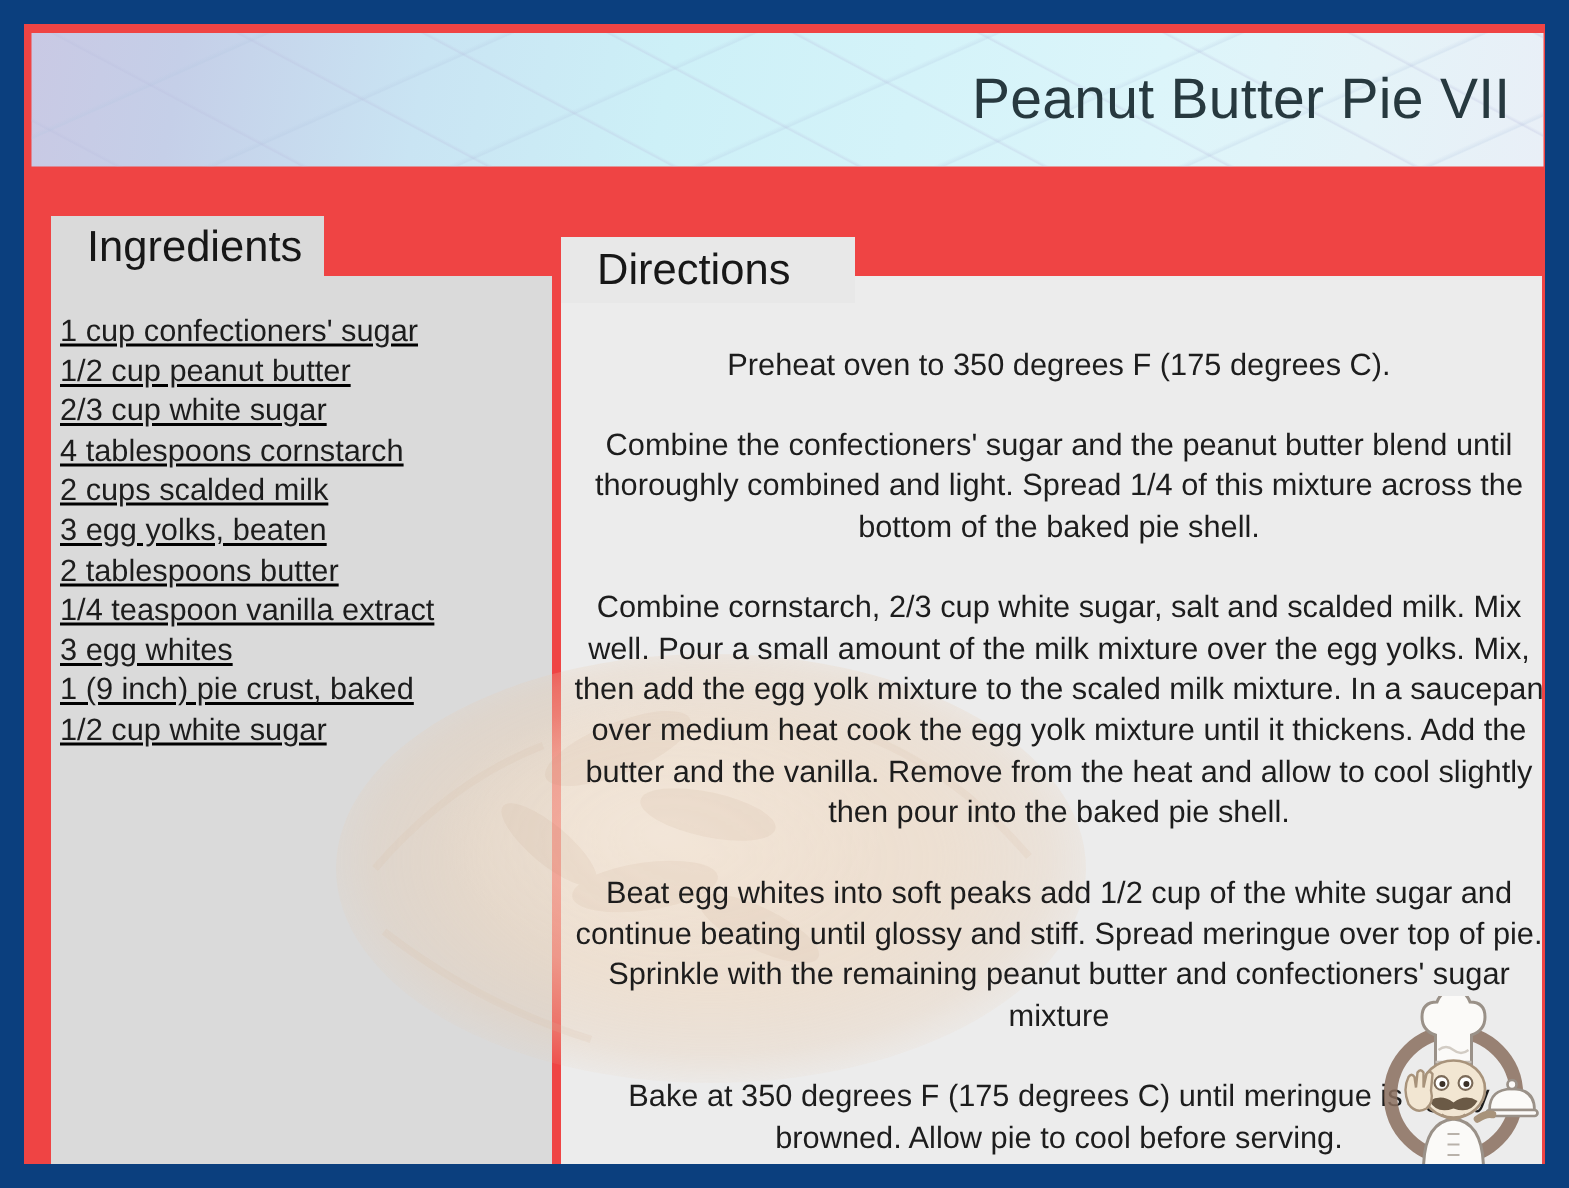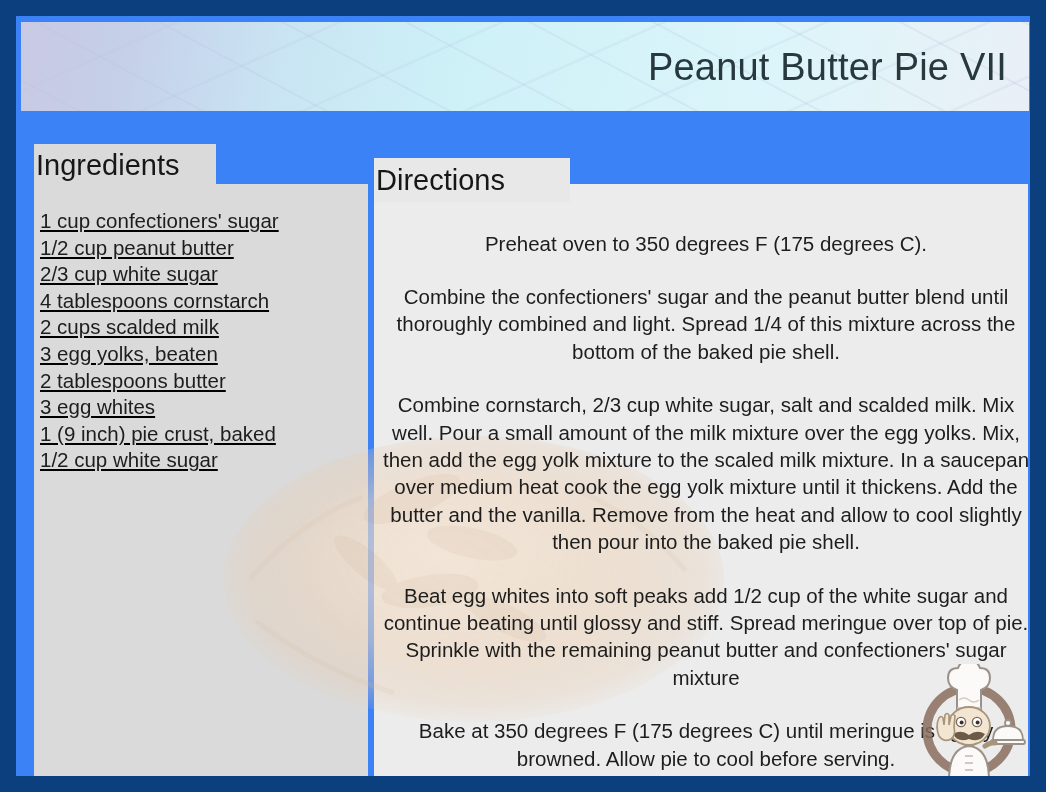--- a/index.html
+++ b/index.html
@@ -4,21 +4,21 @@
 <style>
   html, body {
     margin: 0;
     padding: 0;
     background: #ffffff;
   }
   #card {
     position: relative;
     width: 1046px;
     height: 792px;
-    background: #3b82f6;
+    background: #ef4444;
     border: 16px solid #0b3f7e;
     box-sizing: border-box;
     font-family: "Liberation Sans", sans-serif;
     overflow: hidden;
   }
 
   
   #banner {
     position: absolute;
     left: 5px;
@@ -79,21 +79,21 @@
     height: 608px;
     background: #ececec;
   }
 
   
   .tab-header {
     position: absolute;
     box-sizing: border-box;
     display: flex;
     align-items: center;
-    padding-left: 2px;
+    padding-left: 24px;
   }
   #ingredients-tab {
     left: 18px;
     top: 128px;
     width: 182px;
     height: 42px;
     background: #dadada;
   }
   #directions-tab {
     left: 358px;
@@ -212,20 +212,21 @@
   </svg>
 
   <div id="ingredients-list">
     <div class="ingredient-line">1 cup confectioners' sugar</div>
     <div class="ingredient-line">1/2 cup peanut butter</div>
     <div class="ingredient-line">2/3 cup white sugar</div>
     <div class="ingredient-line">4 tablespoons cornstarch</div>
     <div class="ingredient-line">2 cups scalded milk</div>
     <div class="ingredient-line">3 egg yolks, beaten</div>
     <div class="ingredient-line">2 tablespoons butter</div>
+    <div class="ingredient-line">1/4 teaspoon vanilla extract</div>
     <div class="ingredient-line">3 egg whites</div>
     <div class="ingredient-line">1 (9 inch) pie crust, baked</div>
     <div class="ingredient-line">1/2 cup white sugar</div>
   </div>
 
   <div id="directions-body">
     <p class="direction-step">Preheat oven to 350 degrees F (175 degrees C).</p>
     <p class="direction-step">Combine the confectioners' sugar and the peanut butter blend until thoroughly combined and light. Spread 1/4 of this mixture across the bottom of the baked pie shell.</p>
     <p class="direction-step">Combine cornstarch, 2/3 cup white sugar, salt and scalded milk. Mix well. Pour a small amount of the milk mixture over the egg yolks. Mix, then add the egg yolk mixture to the scaled milk mixture. In a saucepan over medium heat cook the egg yolk mixture until it thickens. Add the butter and the vanilla. Remove from the heat and allow to cool slightly then pour into the baked pie shell.</p>
     <p class="direction-step">Beat egg whites into soft peaks add 1/2 cup of the white sugar and continue beating until glossy and stiff. Spread meringue over top of pie. Sprinkle with the remaining peanut butter and confectioners' sugar mixture</p>

